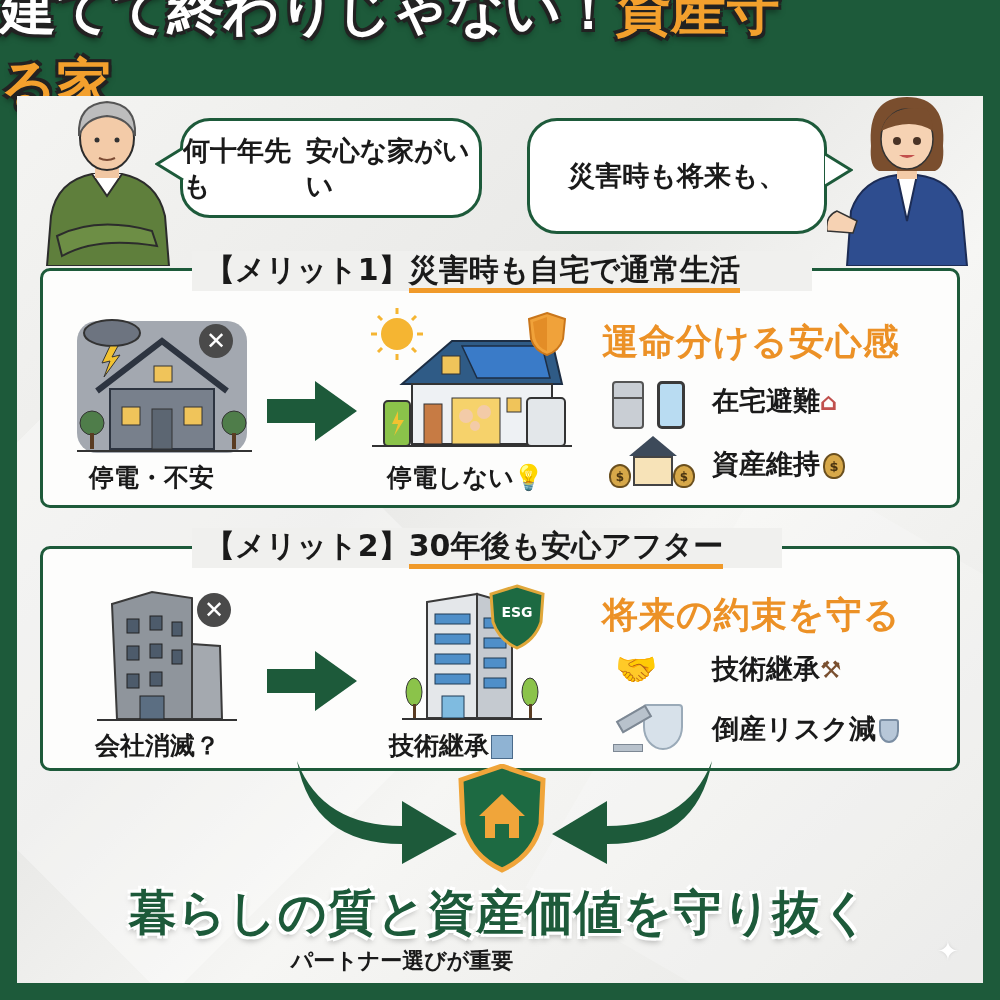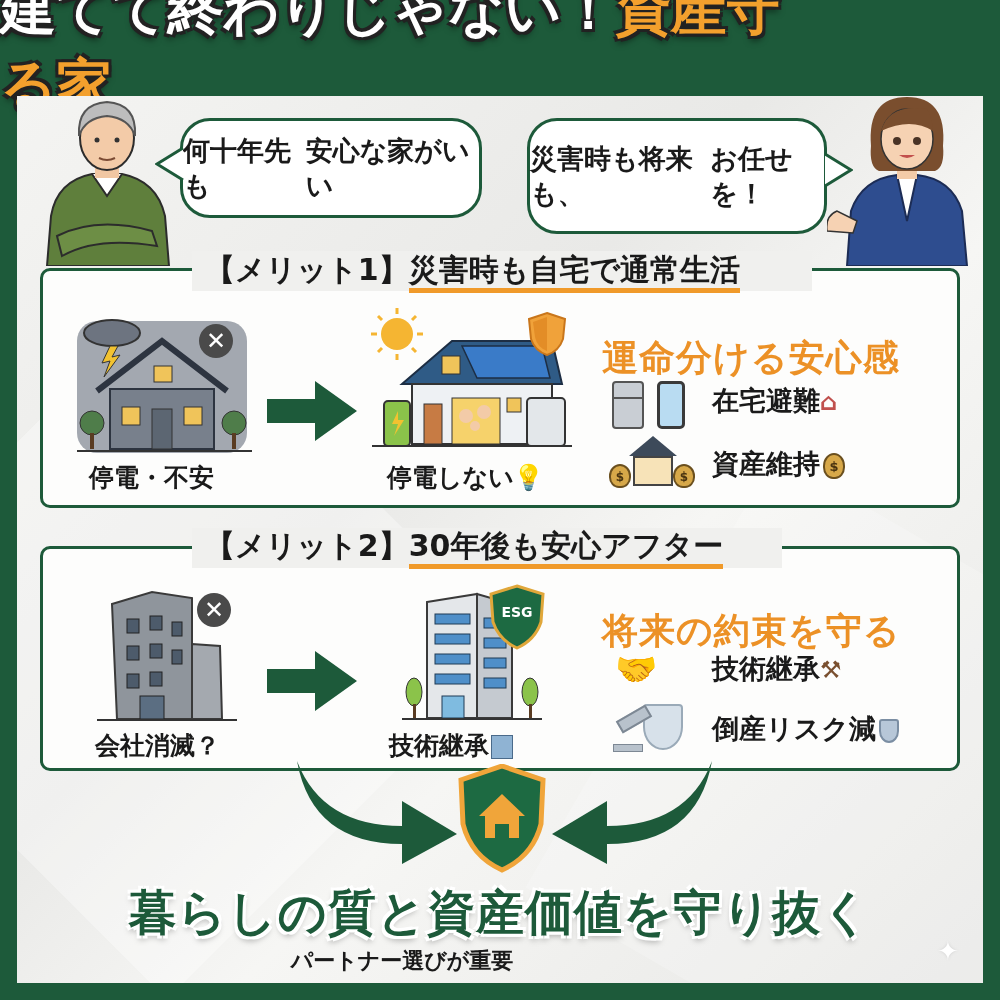--- a/index.html
+++ b/index.html
@@ -38,21 +38,21 @@
     border: 3px solid #1d5a3a; border-radius: 10px;
   }
   .section-title {
     position: absolute; background: transparent; font-size: 30px; font-weight: bold; color: #1a1a1a;
     white-space: nowrap; padding: 0 8px;
   }
   .section-title .ul { border-bottom: 5px solid #f09a2a; padding-bottom: 1px; }
   .section-title-bg { position: absolute; background: #f0f0ee; }
 
   .caption { position: absolute; font-size: 25px; font-weight: bold; color: #1a1a1a; white-space: nowrap; }
-  .orange-head { position: absolute; font-size: 36px; font-weight: bold; color: #ec9126; white-space: nowrap; letter-spacing: 1px; margin-top: 16px; }
+  .orange-head { position: absolute; font-size: 36px; font-weight: bold; color: #ec9126; white-space: nowrap; letter-spacing: 1px; }
   .benefit { position: absolute; font-size: 27px; font-weight: bold; color: #1a1a1a; white-space: nowrap; }
 
   .arrow-right { position: absolute; width: 90px; height: 60px; }
   .final-title {
     position: absolute; left: 0; width: 966px; top: 785px; text-align: center;
     font-size: 48px; font-weight: bold; color: #1d5a3a; letter-spacing: 1px;
     text-shadow: -3px -3px 0 #fff, 3px -3px 0 #fff, -3px 3px 0 #fff, 3px 3px 0 #fff, 0 4px 6px rgba(0,0,0,.35);
   }
   .final-sub {
     position: absolute; left: 0; width: 770px; top: 850px; text-align: center;
@@ -86,21 +86,20 @@
   <div class="bubble" style="left:163px;top:22px;width:302px;height:100px">
     <div>何十年先も</div>
     <div>安心な家がいい</div>
   </div>
   <svg class="abs" style="left:138px;top:50px" width="30" height="36">
       <path d="M28,2 L2,18 L28,34" fill="#fff" stroke="#1d5a3a" stroke-width="3"></path>
     </svg>
 
   <div class="bubble" style="left:510px;top:22px;width:300px;height:116px">
     <div>災害時も将来も、</div>
-    <div>お任せを！</div>
   </div>
   <svg class="abs" style="left:806px;top:56px" width="30" height="36">
       <path d="M2,2 L28,18 L2,34" fill="#fff" stroke="#1d5a3a" stroke-width="3"></path>
     </svg>
 
   <svg class="abs" style="left:810px;top:-5px" width="150" height="175" viewBox="0 0 150 175">
     <path d="M20,175 L24,120 Q35,88 70,84 L90,84 Q125,88 135,120 L140,175 Z" fill="#2e4d8f" stroke="#1c2c55" stroke-width="2"></path>
     <path d="M70,84 L80,130 L90,84" fill="#fff" stroke="#1c2c55" stroke-width="2"></path>
     <rect x="70" y="66" width="20" height="22" fill="#f3cba8"></rect>
     <path d="M44,55 Q40,6 80,6 Q120,6 116,55 Q118,76 108,80 L52,80 Q42,76 44,55 Z" fill="#7a4e2e"></path>

